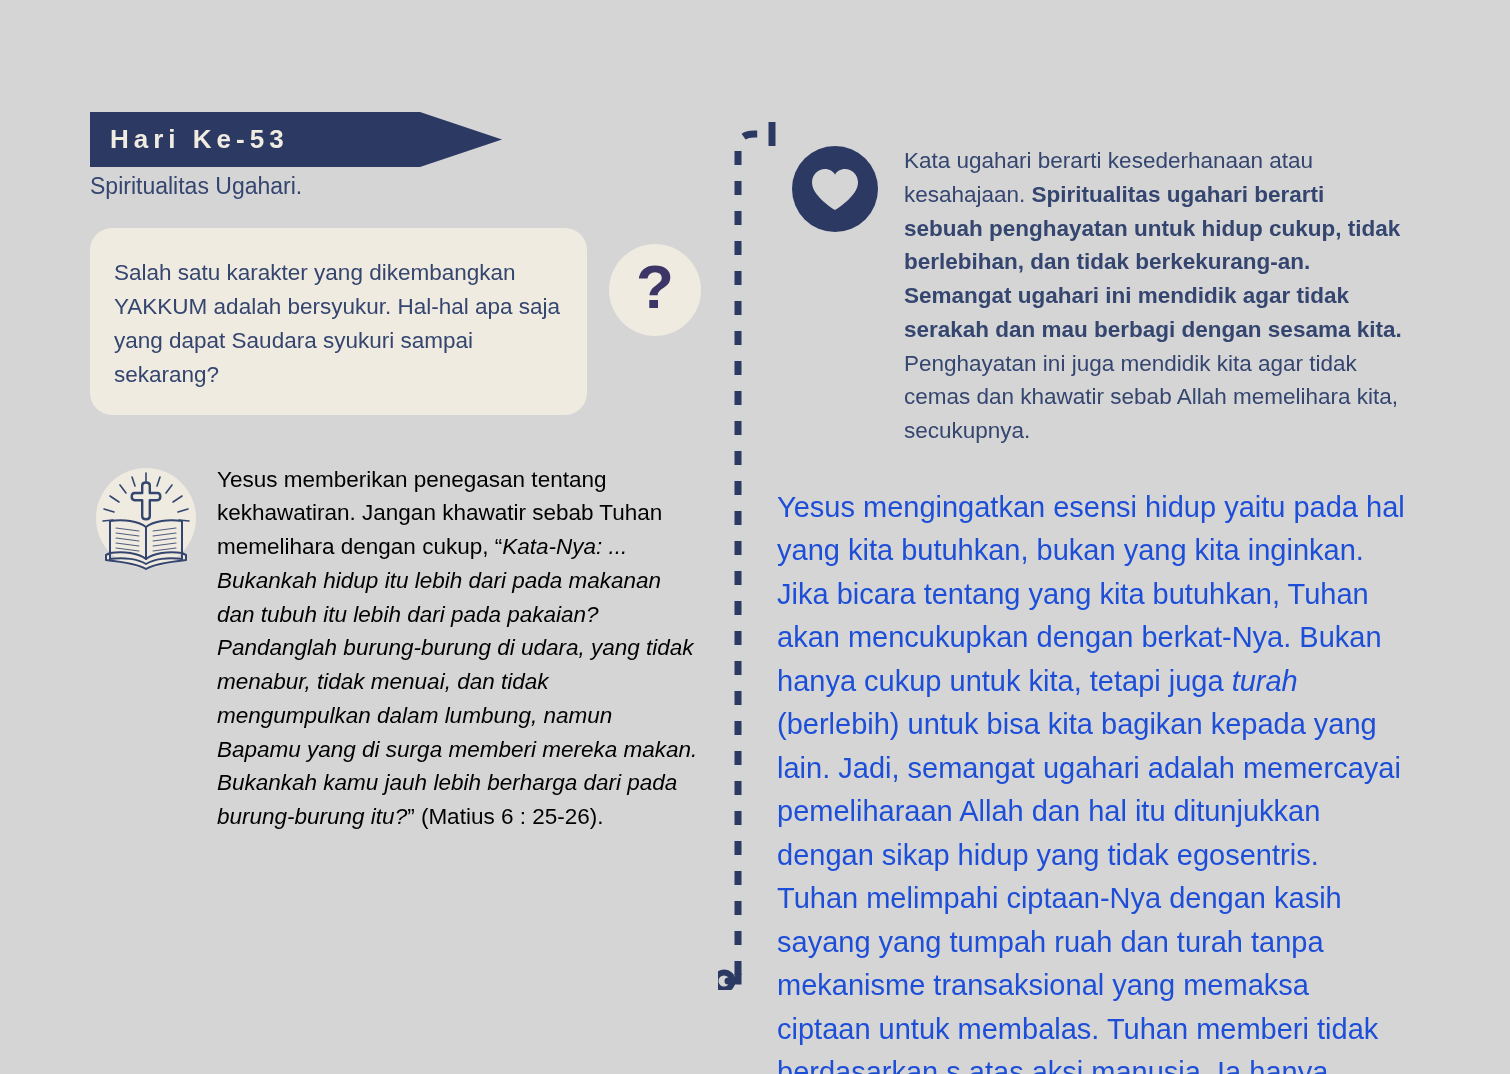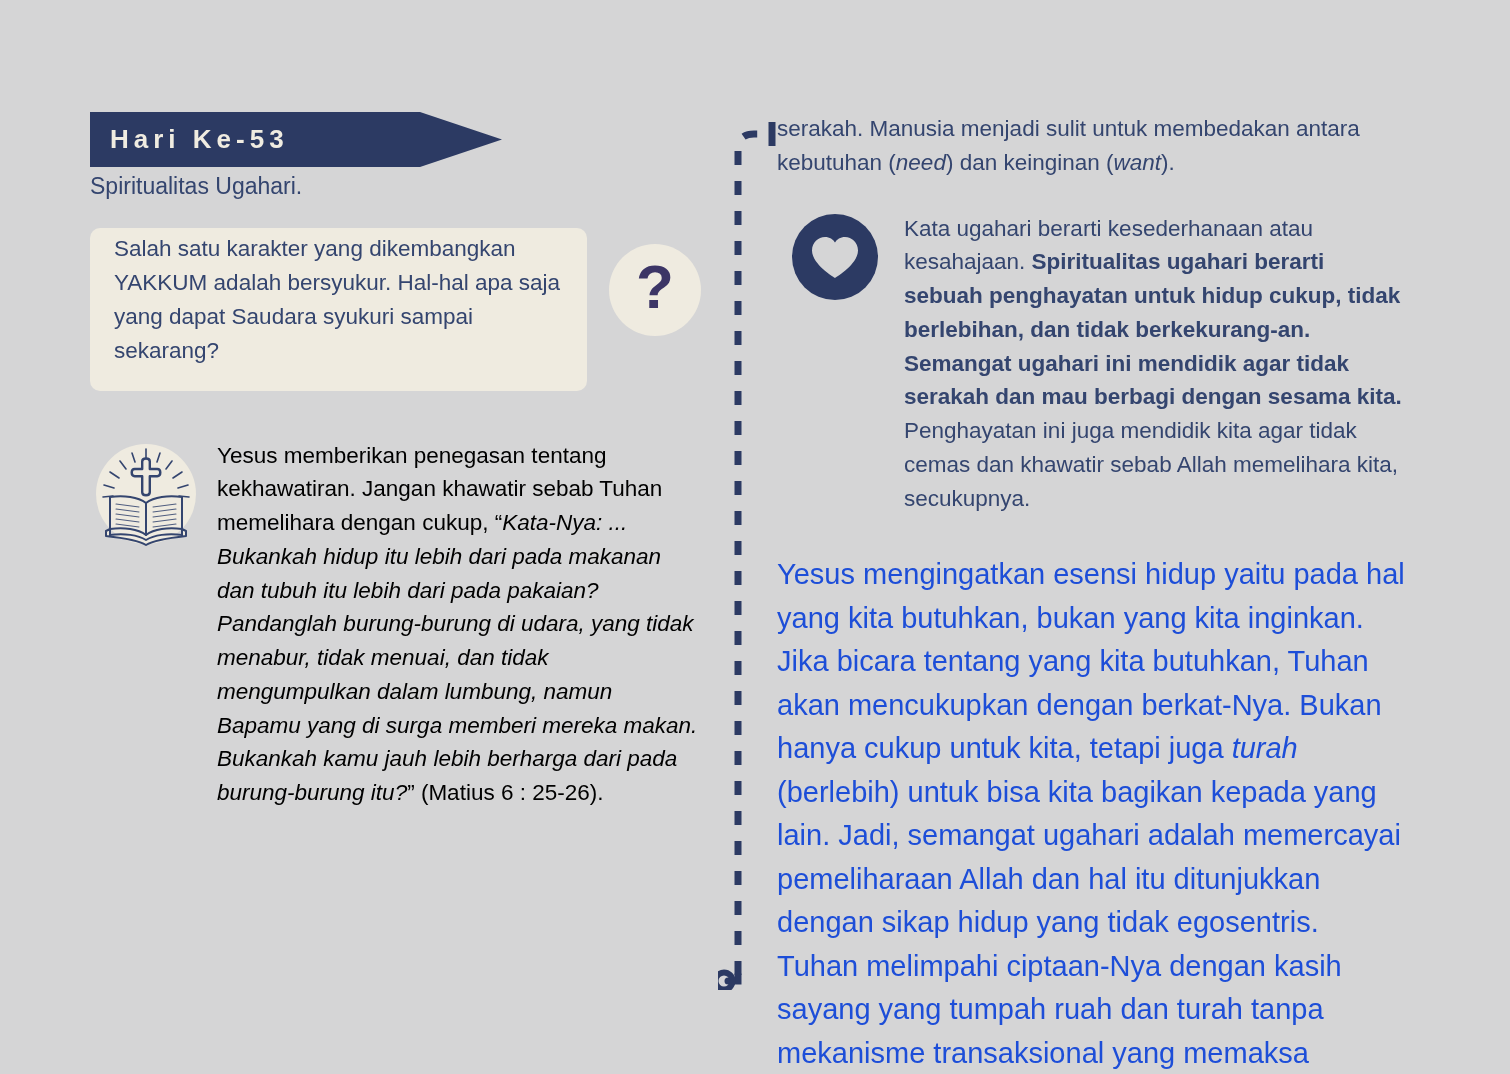--- a/index.html
+++ b/index.html
@@ -55,22 +55,22 @@
     position: relative;
     margin-top: 26px;
     display: flex;
     align-items: flex-start;
     gap: 22px;
   }
 
   .question-box {
     width: 497px;
     background: #efebe0;
-    border-radius: 10px;
-    padding: 4px 24px 22px 24px;
+    border-radius: 22px;
+    padding: 28px 24px 22px 24px;
     font-size: 22.5px;
     line-height: 1.52;
     color: #34456f;
   }
 
   .qmark-circle {
     width: 92px;
     height: 92px;
     border-radius: 50%;
     background: #efebe0;
@@ -249,23 +249,20 @@
     <path d="M20 865 L20 40 Q20 24 36 24 L50 24" fill="none" stroke="#2c3a63" stroke-width="7" stroke-dasharray="14 16" stroke-linecap="butt"></path>
 
     <line x1="54" y1="12" x2="54" y2="36" stroke="#2c3a63" stroke-width="7" stroke-linecap="butt"></line>
 
     <path d="M20 865 L20 871 L10 871" fill="none" stroke="#2c3a63" stroke-width="7" stroke-linecap="round"></path>
     <circle cx="6" cy="871" r="8.5" fill="none" stroke="#2c3a63" stroke-width="6"></circle>
   </svg>
 
   <div class="col-right">
 
-    <div class="r-lead">
-      <span>serakah. Manusia menjadi sulit untuk membedakan antara kebutuhan (</span><i>need</i><span>) dan keinginan (</span><i>want</i><span>).</span>
-    </div>
 
     <div class="heart-row">
       <svg class="heart-icon" viewBox="0 0 86 86">
         <circle cx="43" cy="43" r="43" fill="#2c3a63"></circle>
         <path d="M43 64 C43 64 20 50.5 20 36.5 C20 28.5 26.2 23 33 23 C37.6 23 41.2 25.4 43 28.6 C44.8 25.4 48.4 23 53 23 C59.8 23 66 28.5 66 36.5 C66 50.5 43 64 43 64 Z" fill="#d5d5d6"></path>
       </svg>
 
       <div class="heart-text">
         <span>Kata ugahari berarti kesederhanaan atau kesahajaan. </span><b>Spiritualitas ugahari berarti sebuah penghayatan untuk hidup cukup, tidak berlebihan, dan tidak berkekurang-an. Semangat ugahari ini mendidik agar tidak serakah dan mau berbagi dengan sesama kita.</b><span> Penghayatan ini juga mendidik kita agar tidak cemas dan khawatir sebab Allah memelihara kita, secukupnya.</span>
       </div>

